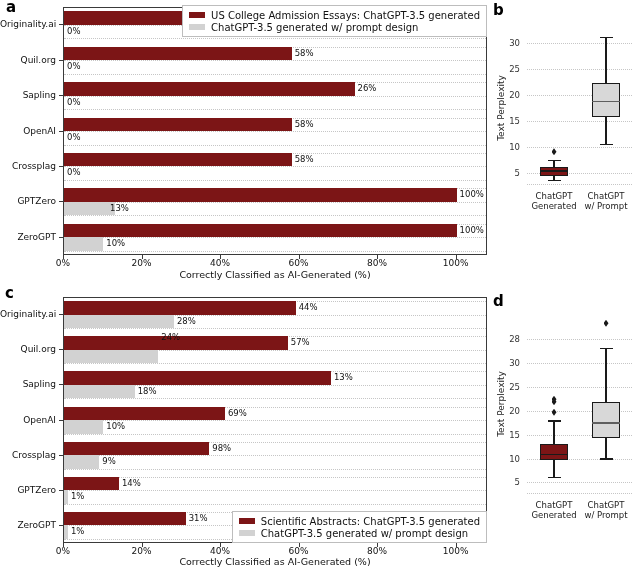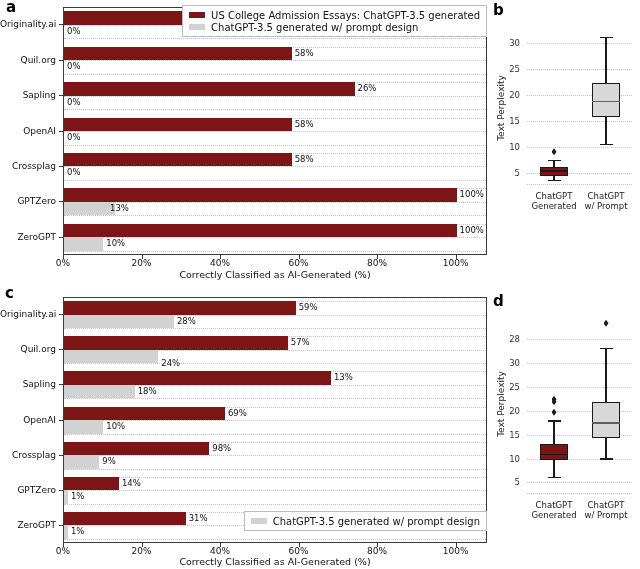--- a/index.html
+++ b/index.html
@@ -171,37 +171,37 @@
       <div class="gridline" style="left: 64px; top: 441.643px; width: 422px;"></div>
       <div class="gridline" style="left: 64px; top: 455.143px; width: 422px;"></div>
       <div class="gridline" style="left: 64px; top: 468.643px; width: 422px;"></div>
       <div class="gridline" style="left: 64px; top: 476.786px; width: 422px;"></div>
       <div class="gridline" style="left: 64px; top: 490.286px; width: 422px;"></div>
       <div class="gridline" style="left: 64px; top: 503.786px; width: 422px;"></div>
       <div class="gridline" style="left: 64px; top: 511.929px; width: 422px;"></div>
       <div class="gridline" style="left: 64px; top: 525.429px; width: 422px;"></div>
       <div class="gridline" style="left: 64px; top: 538.929px; width: 422px;"></div>
       <div class="bar" style="left: 64px; top: 301.071px; width: 231.63px; height: 13.5px; background: rgb(124, 21, 22);"></div>
-      <div class="val-label" style="left: 298.63px; top: 301.071px; height: 13.5px; line-height: 13.5px;">59%</div>
+      <div class="val-label" style="left: 298.63px; top: 301.071px; height: 13.5px; line-height: 13.5px;">44%</div>
       <div class="bar" style="left: 64px; top: 336.214px; width: 223.778px; height: 13.5px; background: rgb(124, 21, 22);"></div>
       <div class="val-label" style="left: 290.778px; top: 336.214px; height: 13.5px; line-height: 13.5px;">57%</div>
       <div class="bar" style="left: 64px; top: 371.357px; width: 266.963px; height: 13.5px; background: rgb(124, 21, 22);"></div>
       <div class="val-label" style="left: 333.963px; top: 371.357px; height: 13.5px; line-height: 13.5px;">13%</div>
       <div class="bar" style="left: 64px; top: 406.5px; width: 160.963px; height: 13.5px; background: rgb(124, 21, 22);"></div>
       <div class="val-label" style="left: 227.963px; top: 406.5px; height: 13.5px; line-height: 13.5px;">69%</div>
       <div class="bar" style="left: 64px; top: 441.643px; width: 145.259px; height: 13.5px; background: rgb(124, 21, 22);"></div>
       <div class="val-label" style="left: 212.259px; top: 441.643px; height: 13.5px; line-height: 13.5px;">98%</div>
       <div class="bar" style="left: 64px; top: 476.786px; width: 54.963px; height: 13.5px; background: rgb(124, 21, 22);"></div>
       <div class="val-label" style="left: 121.963px; top: 476.786px; height: 13.5px; line-height: 13.5px;">14%</div>
       <div class="bar" style="left: 64px; top: 511.929px; width: 121.704px; height: 13.5px; background: rgb(124, 21, 22);"></div>
       <div class="val-label" style="left: 188.704px; top: 511.929px; height: 13.5px; line-height: 13.5px;">31%</div>
       <div class="bar" style="left: 64px; top: 314.571px; width: 109.926px; height: 13.5px; background: rgb(210, 210, 210);"></div>
       <div class="val-label" style="left: 176.926px; top: 314.571px; height: 13.5px; line-height: 13.5px;">28%</div>
       <div class="bar" style="left: 64px; top: 349.714px; width: 94.2222px; height: 13.5px; background: rgb(210, 210, 210);"></div>
-      <div class="val-label" style="left: 161.222px; top: 357px; height: 13.5px; line-height: 13.5px;">24%</div>
+      <div class="val-label" style="left: 161.222px; top: 331px; height: 13.5px; line-height: 13.5px;">24%</div>
       <div class="bar" style="left: 64px; top: 384.857px; width: 70.6667px; height: 13.5px; background: rgb(210, 210, 210);"></div>
       <div class="val-label" style="left: 137.667px; top: 384.857px; height: 13.5px; line-height: 13.5px;">18%</div>
       <div class="bar" style="left: 64px; top: 420px; width: 39.2593px; height: 13.5px; background: rgb(210, 210, 210);"></div>
       <div class="val-label" style="left: 106.259px; top: 420px; height: 13.5px; line-height: 13.5px;">10%</div>
       <div class="bar" style="left: 64px; top: 455.143px; width: 35.3333px; height: 13.5px; background: rgb(210, 210, 210);"></div>
       <div class="val-label" style="left: 102.333px; top: 455.143px; height: 13.5px; line-height: 13.5px;">9%</div>
       <div class="bar" style="left: 64px; top: 490.286px; width: 3.92593px; height: 13.5px; background: rgb(210, 210, 210);"></div>
       <div class="val-label" style="left: 70.9259px; top: 490.286px; height: 13.5px; line-height: 13.5px;">1%</div>
       <div class="bar" style="left: 64px; top: 525.429px; width: 3.92593px; height: 13.5px; background: rgb(210, 210, 210);"></div>
       <div class="val-label" style="left: 70.9259px; top: 525.429px; height: 13.5px; line-height: 13.5px;">1%</div>
@@ -227,20 +227,24 @@
       <div class="tickmark" style="left: 220.037px; top: 543px; width: 1px; height: 3.5px;"></div>
       <div class="xtick-label" style="left: 200.037px; top: 546px; width: 40px;">40%</div>
       <div class="tickmark" style="left: 298.556px; top: 543px; width: 1px; height: 3.5px;"></div>
       <div class="xtick-label" style="left: 278.556px; top: 546px; width: 40px;">60%</div>
       <div class="tickmark" style="left: 377.074px; top: 543px; width: 1px; height: 3.5px;"></div>
       <div class="xtick-label" style="left: 357.074px; top: 546px; width: 40px;">80%</div>
       <div class="tickmark" style="left: 455.593px; top: 543px; width: 1px; height: 3.5px;"></div>
       <div class="xtick-label" style="left: 435.593px; top: 546px; width: 40px;">100%</div>
       <div class="legend" style="right: 153px; top: 511px;">
         <div class="legend-row">
+          <div class="legend-swatch" style="background: rgb(124, 21, 22);"></div>
+          <div>Scientific Abstracts: ChatGPT-3.5 generated</div>
+        </div>
+        <div class="legend-row">
           <div class="legend-swatch" style="background: rgb(210, 210, 210);"></div>
           <div>ChatGPT-3.5 generated w/ prompt design</div>
         </div>
       </div>
     </div>
   <div id="chart-d">
       <div class="gridline" style="left: 527px; top: 482.481px; width: 105px;"></div>
       <div class="ytick-label" style="left: 494px; top: 477.481px; width: 26px;">5</div>
       <div class="gridline" style="left: 527px; top: 458.574px; width: 105px;"></div>
       <div class="ytick-label" style="left: 494px; top: 453.574px; width: 26px;">10</div>

